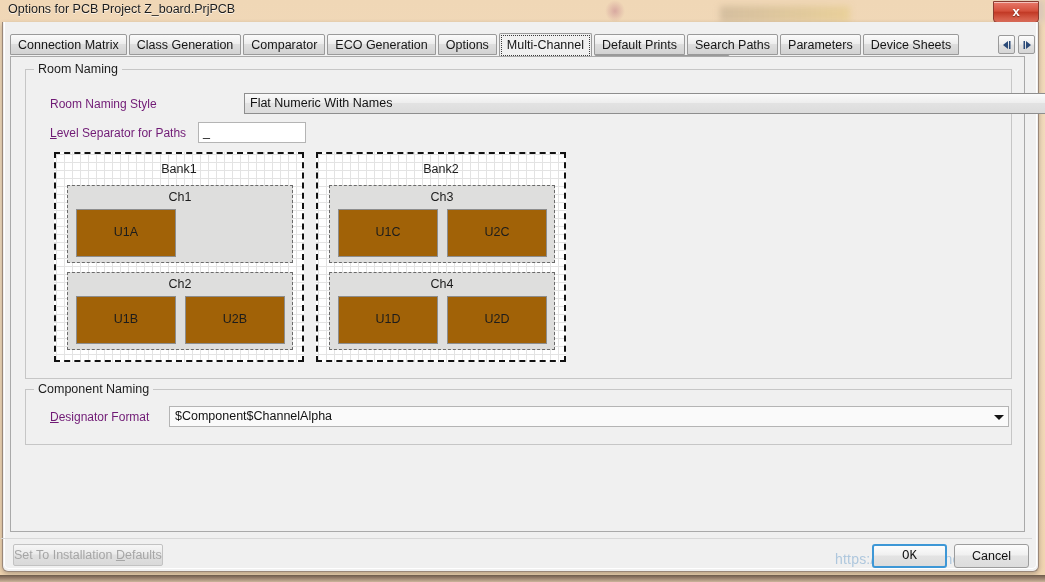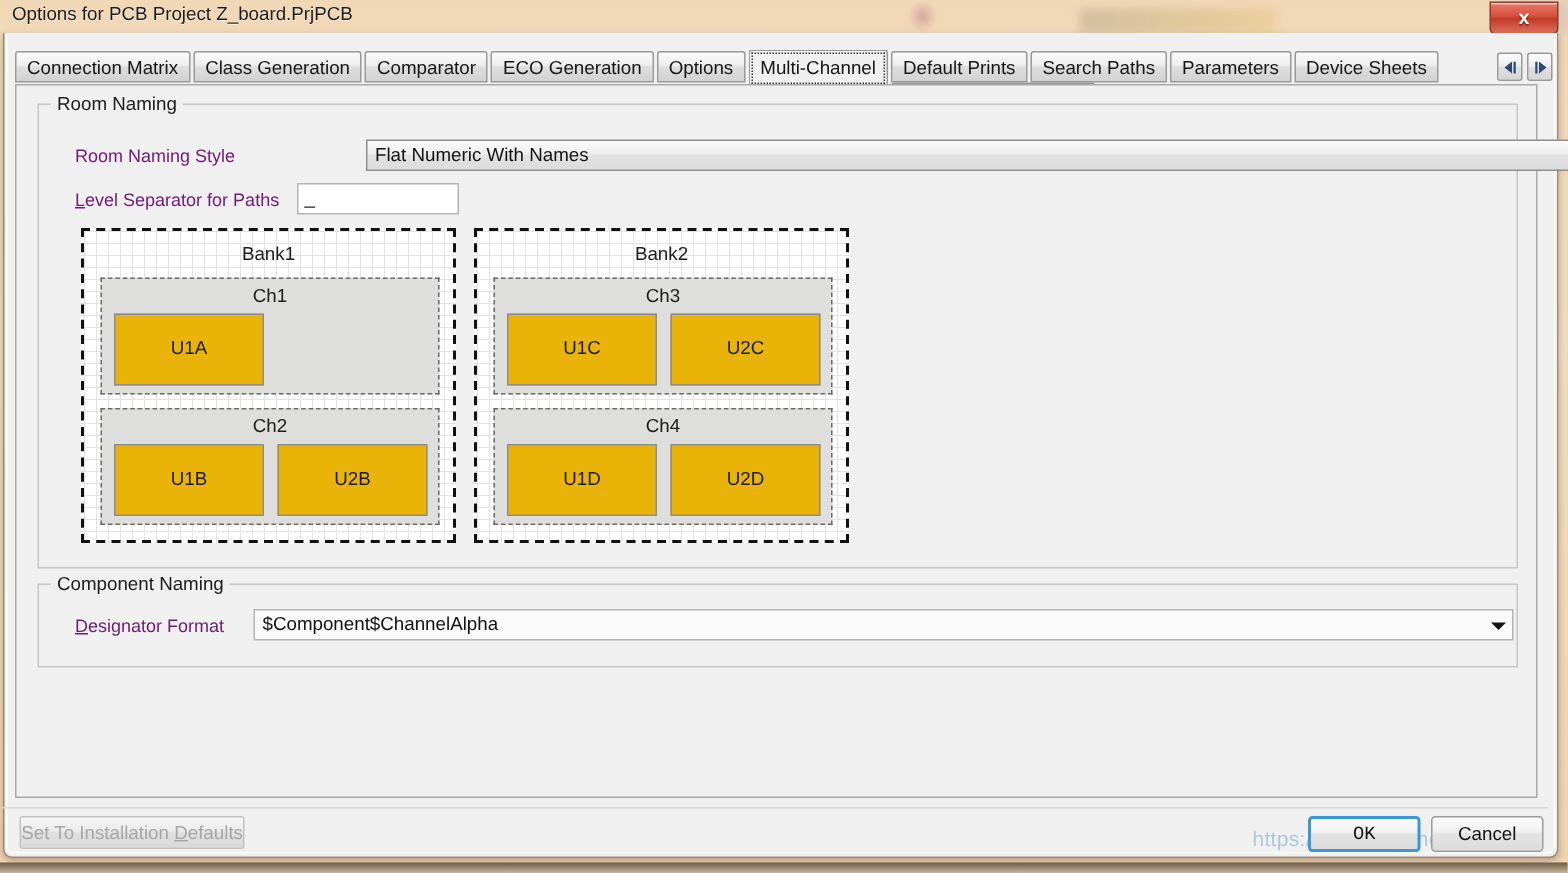--- a/index.html
+++ b/index.html
@@ -160,36 +160,36 @@
     background:#dededd;border:1px dashed #6a6a6a;box-sizing:border-box;
   }
   .ch-top{top:31px;}
   .ch-bot{top:118px;}
   .ch-title{
     position:absolute;left:0;top:4px;width:100%;text-align:center;
     font-size:12.5px;color:#1c1c1c;
   }
   .comp{
     position:absolute;top:23px;width:100px;height:48px;
-    background:#eab308;border:1px solid #8d8d8d;box-sizing:border-box;
+    background:#a16207;border:1px solid #8d8d8d;box-sizing:border-box;
   }
   .comp-l{left:8px;}
   .comp-r{left:117px;}
   .comp span{
     position:absolute;left:0;top:15px;width:100%;text-align:center;
     font-size:12.5px;color:#1c1c1c;
   }
 
   
   #footer-sep{position:absolute;left:1px;top:538px;width:1031px;height:1px;background:#d8d8d8;}
   #btn-defaults{
     position:absolute;left:13px;top:544px;width:150px;height:22px;
     background:linear-gradient(180deg,#f6f6f6 0%,#ebebeb 45%,#e0e0e0 50%,#d9d9d9 100%);
     border:1px solid #c2c2c2;border-radius:2px;box-sizing:border-box;
-    font-size:12.5px;color:#a6a6a6;text-align:right;line-height:20px;
+    font-size:12.5px;color:#a6a6a6;text-align:left;line-height:20px;
     cursor:default;
   }
   .dlgbtn{
     position:absolute;top:544px;width:75px;height:24px;
     background:linear-gradient(180deg,#fcfcfc 0%,#f0f0f0 45%,#e3e3e3 50%,#dcdcdc 100%);
     border:1px solid #9c9c9c;border-radius:3px;box-sizing:border-box;
     font-size:12.5px;color:#111;text-align:center;line-height:22px;cursor:pointer;
   }
   #btn-ok{left:872px;border:2px solid #3d97d6;border-radius:3px;line-height:20px;font-family:Liberation Mono, monospace;}
   #btn-cancel{left:954px;}

